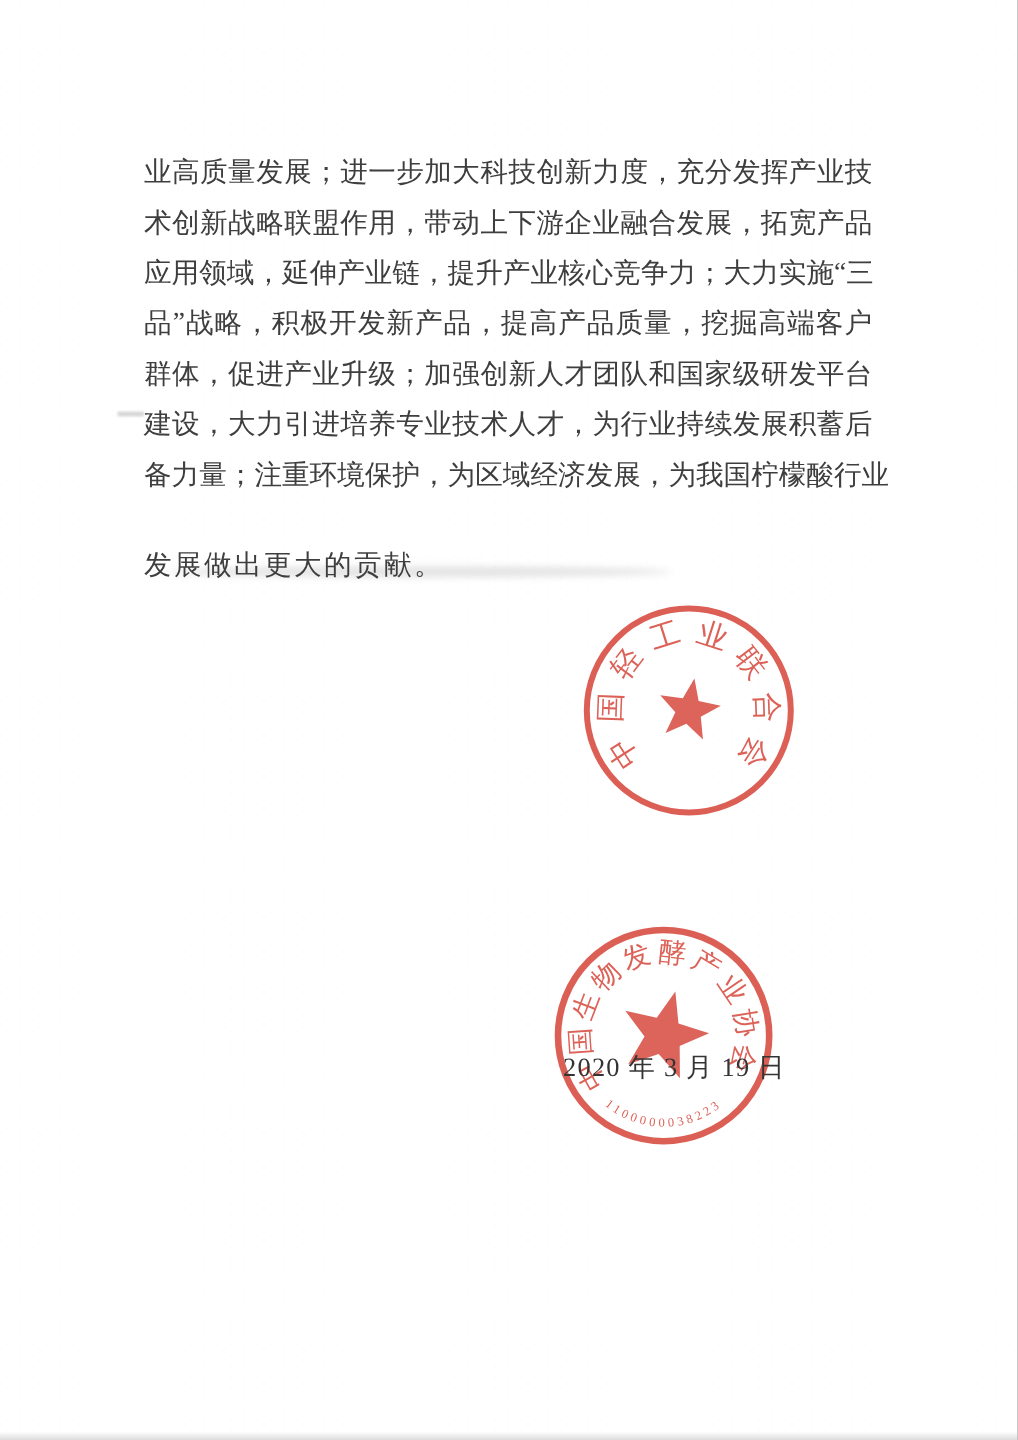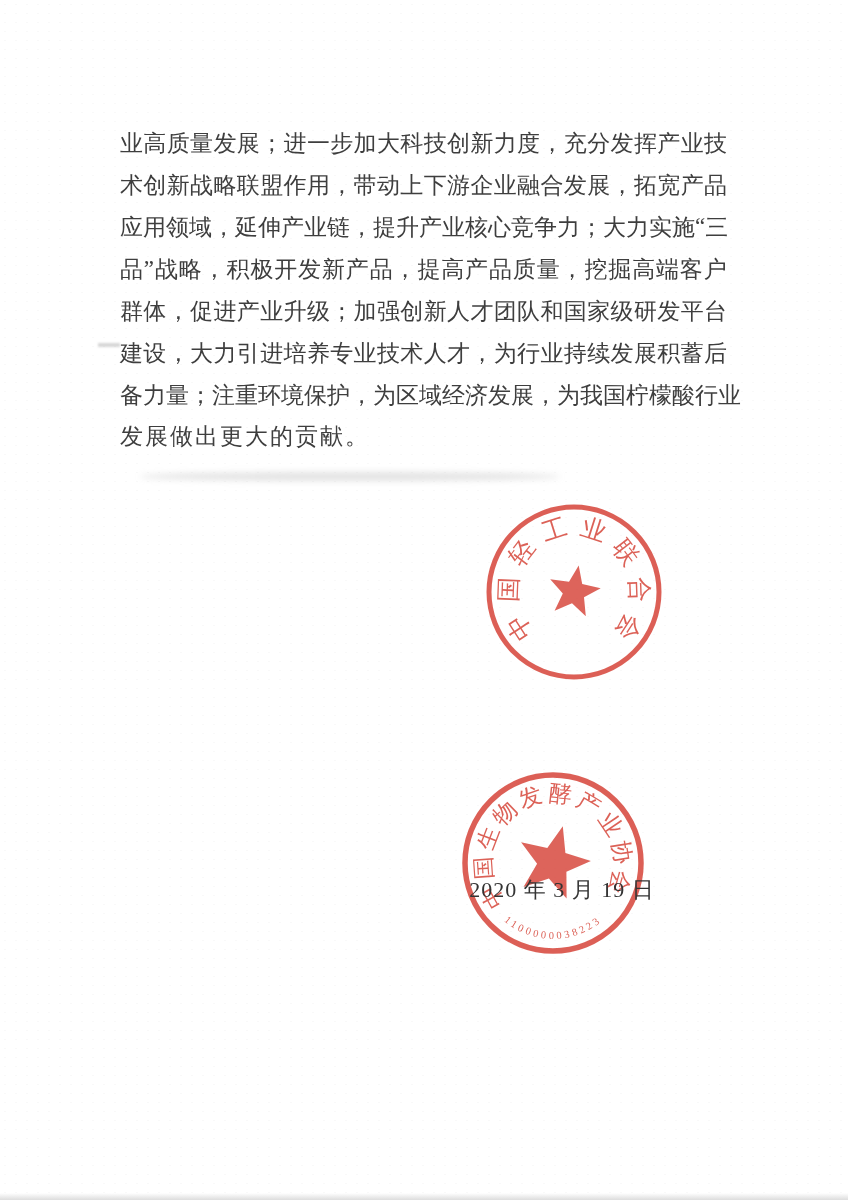--- a/index.html
+++ b/index.html
@@ -16,21 +16,21 @@
   }
   .paragraph{
     position:absolute;left:120px;top:122px;width:607px;
     color:#3e3e3e;font-size:23px;z-index:2;
   }
   .text-line{
     height:42px;display:flex;justify-content:space-between;align-items:center;
     white-space:pre;
   }
   .text-line.no-justify{
-    display:block;line-height:42px;letter-spacing:2px;
+    display:block;line-height:42px;letter-spacing:2px;margin-top:34px;
   }
   .sig{
     position:absolute;text-align:center;color:#343434;z-index:3;
   }
   .sig-1{left:462px;top:586px;width:232px;font-size:23px;letter-spacing:0.5px;}
   .sig-2{left:440px;top:834px;width:234px;font-size:23px;letter-spacing:0.5px;}
   .date-line{left:450px;top:875px;width:224px;font-size:22px;letter-spacing:1px;}
   .seal{position:absolute;z-index:1;opacity:0.92;}
   .seal-1{left:483px;top:501px;}
   .seal-2{left:458px;top:768px;}

